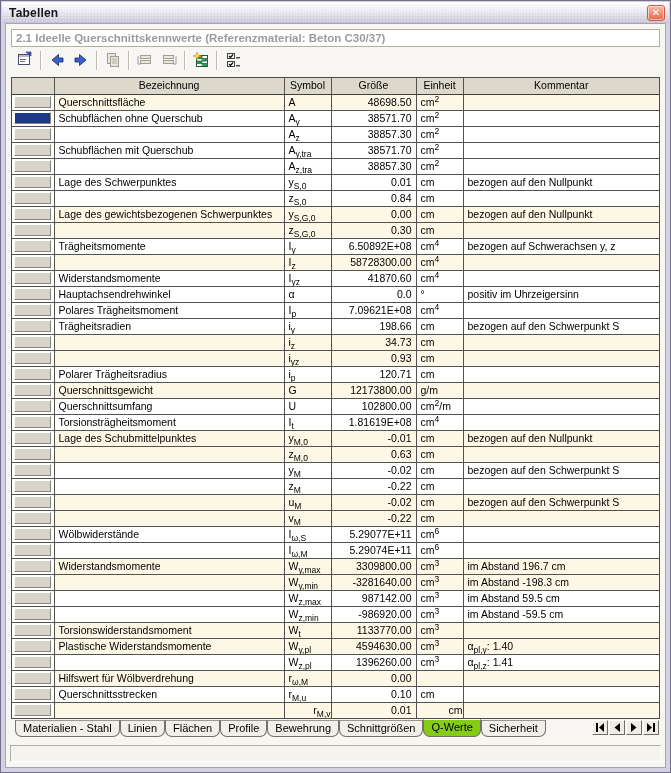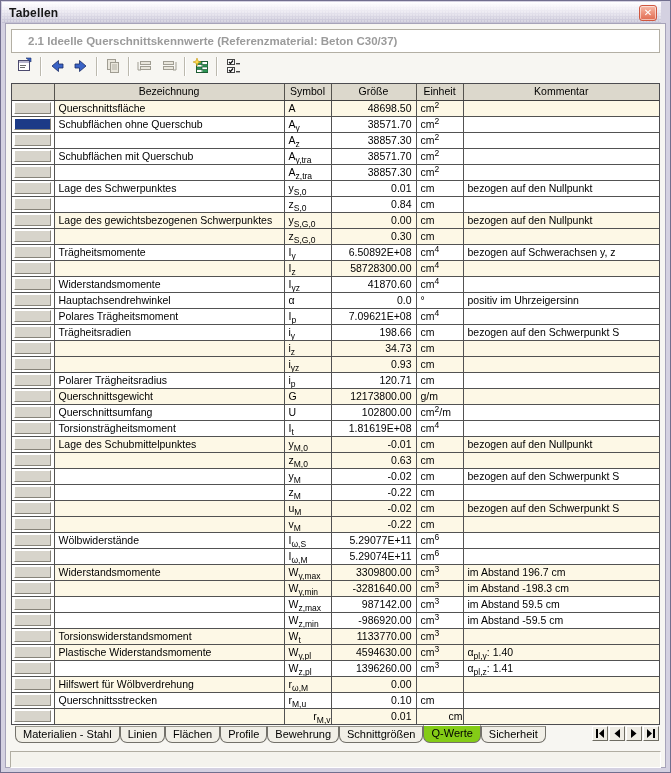--- a/index.html
+++ b/index.html
@@ -2,38 +2,38 @@
 <html><head>
 <meta charset="utf-8">
 <style>
   html,body{margin:0;padding:0;background:#9a98a8;font-family:"Liberation Sans","DejaVu Sans",sans-serif;}
   *{box-sizing:border-box;}
 
   .window{position:relative;width:671px;height:773px;background:#d4d1e1;
     border:1px solid #716e8e;overflow:hidden;}
 
   
-  .titlebar{position:absolute;left:1px;right:9px;top:1px;height:21px;
+  .titlebar{position:absolute;left:1px;right:1px;top:1px;height:21px;
     background:linear-gradient(180deg,#ffffff 0%,#eceaf2 40%,#c9c6d8 100%);
     background-image:radial-gradient(circle at 1px 1px,rgba(255,255,255,.55) .6px,transparent .8px),
       linear-gradient(180deg,#ffffff 0%,#eceaf2 40%,#c4c1d4 100%);
     background-size:3px 3px,100% 100%;
     display:flex;align-items:center;padding:0 4px 0 7px;}
   .title-text{font-size:12px;font-weight:bold;color:#161616;letter-spacing:.2px;}
   .close-btn{margin-left:auto;width:18px;height:16px;border-radius:3px;
     background:linear-gradient(180deg,#f7bcab 0%,#ee957f 45%,#e06a50 100%);
     border:1px solid #cf5740;box-shadow:inset 0 0 0 1px rgba(255,255,255,.55);
     color:#fff;font-size:10px;font-weight:bold;line-height:14px;text-align:center;cursor:default;}
 
   
   .client{position:absolute;left:4px;right:4px;top:22px;bottom:4px;
     background:#f7f6f2;border:1px solid #a6a3b9;}
 
-  .section-header{margin:5px 5px 0 5px;height:24px;background:#ffffff;
-    border:1px solid #b3afa4;display:flex;align-items:center;padding:0 16px;}
+  .section-header{margin:5px 5px 0 5px;height:18px;background:#ffffff;
+    border:1px solid #b3afa4;display:flex;align-items:center;padding:0 4px;}
   .section-header span{font-size:11.5px;font-weight:bold;color:#9b9b9b;white-space:nowrap;overflow:hidden;}
 
   
   .toolbar{display:flex;align-items:center;height:26px;padding:1px 0 1px 7px;}
   .tbtn{width:24px;height:22px;display:flex;align-items:center;justify-content:center;}
   .tsep{width:2px;height:19px;border-left:1px solid #bcb9ae;border-right:1px solid #ffffff;margin:0 3px;}
 
   
   .table-outer{margin:4px 5px 0 5px;border:1px solid #4c4c50;background:#eab308;}
   table{border-collapse:collapse;table-layout:fixed;width:100%;}

